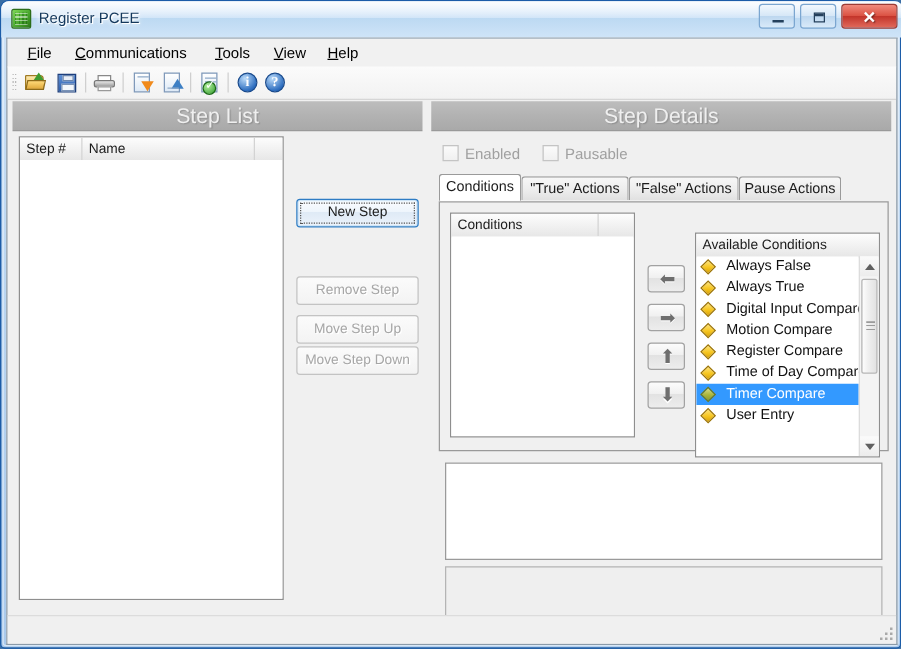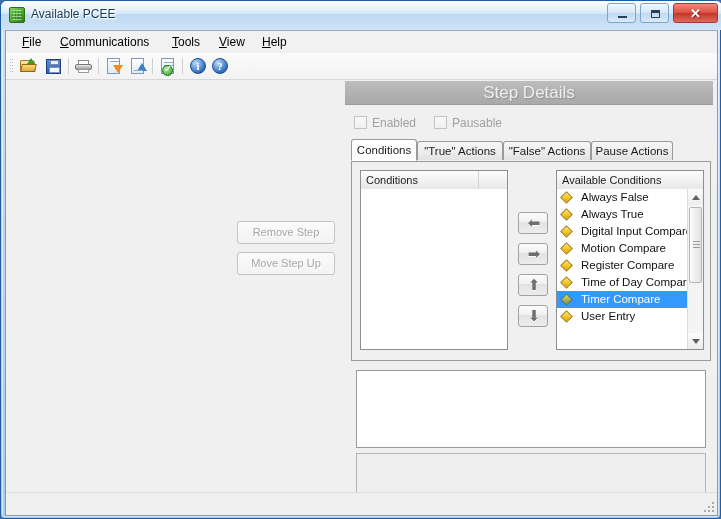--- a/index.html
+++ b/index.html
@@ -450,21 +450,21 @@
 </style>
 </head>
 <body>
 
 <div class="window">
   <div class="frame-glow"></div>
 
   <div class="titlebar">
     <div class="titlebar-left-shine"></div>
     <div class="app-icon"></div>
-    <div class="title-text">Available PCEE</div>
+    <div class="title-text">Register PCEE</div>
     <div class="caption-buttons">
       <div class="cbtn">
         <span class="glyph-min"></span>
       </div>
       <div class="cbtn">
         <span class="glyph-max"></span>
       </div>
       <div class="cbtn close">
         <span class="glyph-close">✕</span>
       </div>
@@ -525,27 +525,43 @@
       </div>
       <div class="tsep" style="left:176px;"></div>
       <div class="tbtn" style="left:182px;">
         <span class="ico-circle">i</span>
       </div>
       <div class="tbtn" style="left:204px;">
         <span class="ico-circle">?</span>
       </div>
     </div>
 
-
-
+    <div class="panel-head" style="left:4px; top:50px; width:328px; height:24px;">Step List</div>
+
+    <div class="listview" style="left:9px; top:78px; width:212px; height:371px;">
+      <div class="lv-header">
+        <div class="lv-col" style="left:0; width:50px;">Step #</div>
+        <div class="lv-col" style="left:50px; width:138px;">Name</div>
+        <div class="lv-col" style="left:188px; width:24px; border-right:none;"></div>
+      </div>
+      <div class="lv-rows"></div>
+    </div>
+
+    <div class="btn default" style="left:231px; top:128px; width:98px; height:23px;">
+      <span class="focus-rect"></span>
+      <span>New Step</span>
+    </div>
     <div class="btn disabled" style="left:231px; top:190px; width:98px; height:23px;">
       <span>Remove Step</span>
     </div>
     <div class="btn disabled" style="left:231px; top:221px; width:98px; height:23px;">
       <span>Move Step Up</span>
+    </div>
+    <div class="btn disabled" style="left:231px; top:246px; width:98px; height:23px;">
+      <span>Move Step Down</span>
     </div>
 
     <div class="vsplit" style="left:334px; top:50px; height:410px;"></div>
 
     <div class="panel-head" style="left:339px; top:50px; width:368px; height:24px;">Step Details</div>
 
     <div class="cbx-wrap" style="left:348px; top:84px; width:80px;">
       <span class="cbx"></span>
       <span class="cbx-label">Enabled</span>
     </div>
@@ -577,21 +593,21 @@
       <div class="abtn" style="left:166px; top:81px;">
         <span class="arrow-glyph">➡</span>
       </div>
       <div class="abtn" style="left:166px; top:112px;">
         <span class="arrow-glyph">⬆</span>
       </div>
       <div class="abtn" style="left:166px; top:143px;">
         <span class="arrow-glyph">⬇</span>
       </div>
 
-      <div class="listview" style="left:204px; top:8px; width:148px; height:180px;">
+      <div class="listview" style="left:204px; top:24px; width:148px; height:180px;">
         <div class="lv-header">
           <div class="lv-col" style="left:0; width:131px; border-right:none;">Available Conditions</div>
         </div>
         <div class="lv-rows" id="avail-rows" style="right:16px;">
             <div class="cond-item"><span class="diamond"></span><span>Always False</span></div>
             <div class="cond-item"><span class="diamond"></span><span>Always True</span></div>
             <div class="cond-item"><span class="diamond"></span><span>Digital Input Compare</span></div>
             <div class="cond-item"><span class="diamond"></span><span>Motion Compare</span></div>
             <div class="cond-item"><span class="diamond"></span><span>Register Compare</span></div>
             <div class="cond-item"><span class="diamond"></span><span>Time of Day Compare</span></div>

